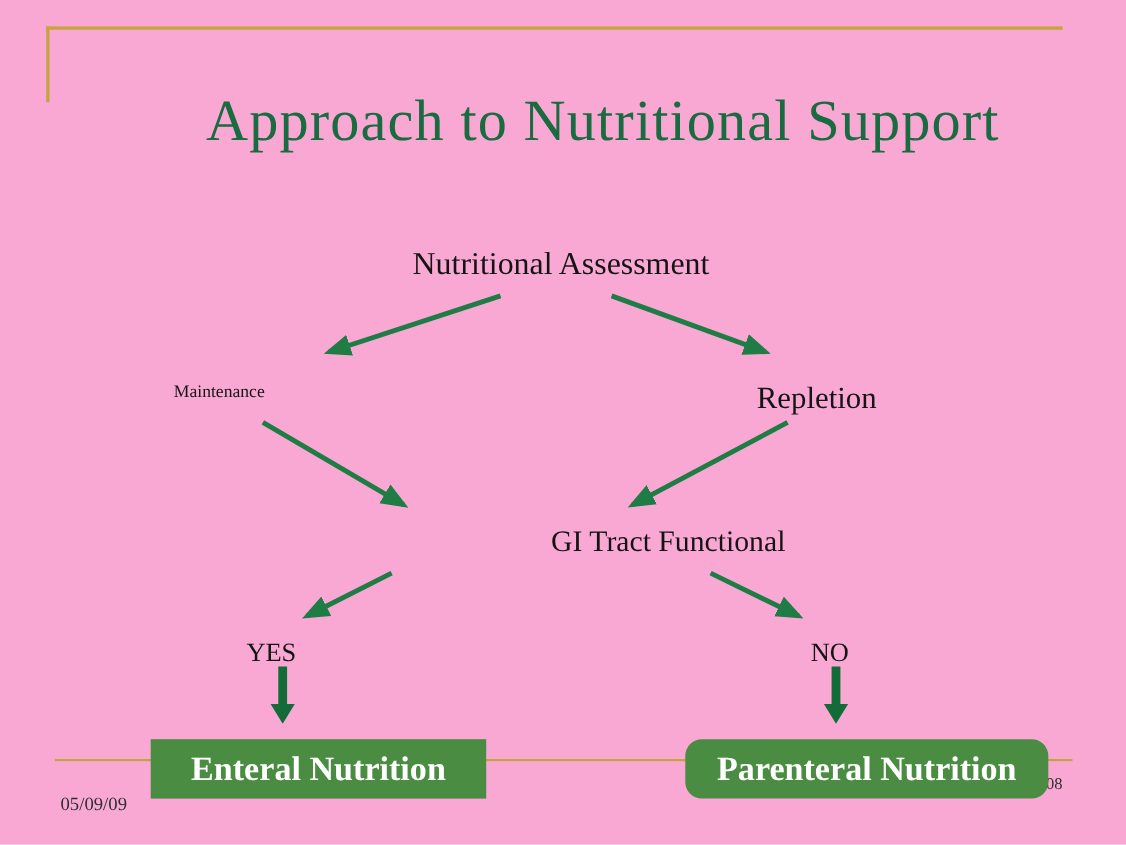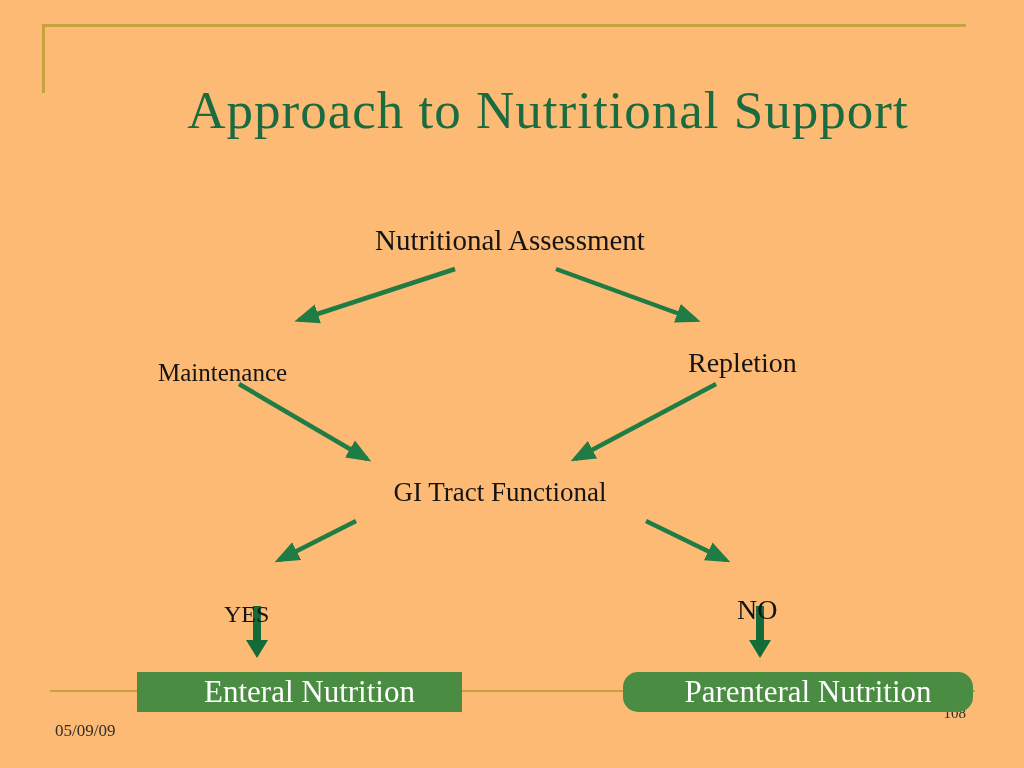--- a/index.html
+++ b/index.html
@@ -9,21 +9,21 @@
     --box-green:#4A8C42;
     --box-text:#FFFFFF;
     --gold:#C6A33E;
     --text-black:#141414;
     --footer-gray:#2E2E2E;
   }
   html,body{margin:0;padding:0;background:#fff;}
   .slide{
     position:relative;
     width:1024px;height:768px;
-    background:#fdba74;
+    background:#f9a8d4;
     overflow:hidden;
     font-family:"Liberation Serif","DejaVu Serif",serif;
   }
   
   .gold-top-line{position:absolute;left:42px;top:24px;width:924px;height:3px;background:var(--gold);}
   .gold-corner-vert{position:absolute;left:42px;top:24px;width:3px;height:69px;background:var(--gold);}
   .gold-bottom-line{position:absolute;left:50px;top:690px;width:925px;height:2px;background:var(--gold);z-index:1;}
   
   .title{
     position:absolute;left:72px;top:80px;width:952px;
@@ -33,37 +33,36 @@
     letter-spacing:1px;
   }
   
   .fc-label{
     position:absolute;
     color:var(--text-black);
     font-weight:normal;
     white-space:nowrap;
   }
   .lbl-assessment{left:310px;top:224px;width:400px;text-align:center;font-size:29px;}
-  .lbl-maintenance{left:158px;top:359px;font-size:25px;}
+  .lbl-maintenance{left:158px;top:348px;font-size:16px;}
   .lbl-repletion{left:688px;top:347px;font-size:28px;}
-  .lbl-gitract{left:300px;top:477px;width:400px;text-align:center;font-size:27px;}
-  .lbl-yes{left:224px;top:581px;font-size:24px;margin-top:20px;}
-  .lbl-no{left:737px;top:594px;font-size:28px;}
+  .lbl-gitract{left:314px;top:477px;width:400px;text-align:right;font-size:27px;}
+  .lbl-yes{left:224px;top:581px;font-size:24px;}
+  .lbl-no{left:737px;top:581px;font-size:24px;}
   
   .arrows-svg{position:absolute;left:0;top:0;width:1024px;height:768px;pointer-events:none;z-index:0;}
   
   .outcome-box{
-    position:absolute;top:672px;height:40px;
+    position:absolute;top:672px;height:54px;
     background:var(--box-green);
     color:var(--box-text);
     display:flex;align-items:center;justify-content:center;
-    font-size:31px;font-weight:normal;
+    font-size:31px;font-weight:bold;
     z-index:2;
     white-space:nowrap;
-    padding-left:20px;
   }
   .box-enteral{left:137px;width:305px;}
   .box-parenteral{left:623px;width:330px;border-radius:15px;}
   
   .footer-date{position:absolute;left:55px;top:721px;font-size:17px;color:var(--footer-gray);}
   .footer-center{position:absolute;left:312px;top:726px;width:400px;text-align:center;font-size:19px;color:var(--footer-gray);}
   .footer-page{position:absolute;right:58px;top:705px;font-size:15px;color:var(--footer-gray);}
 </style>
 </head>
 <body>

